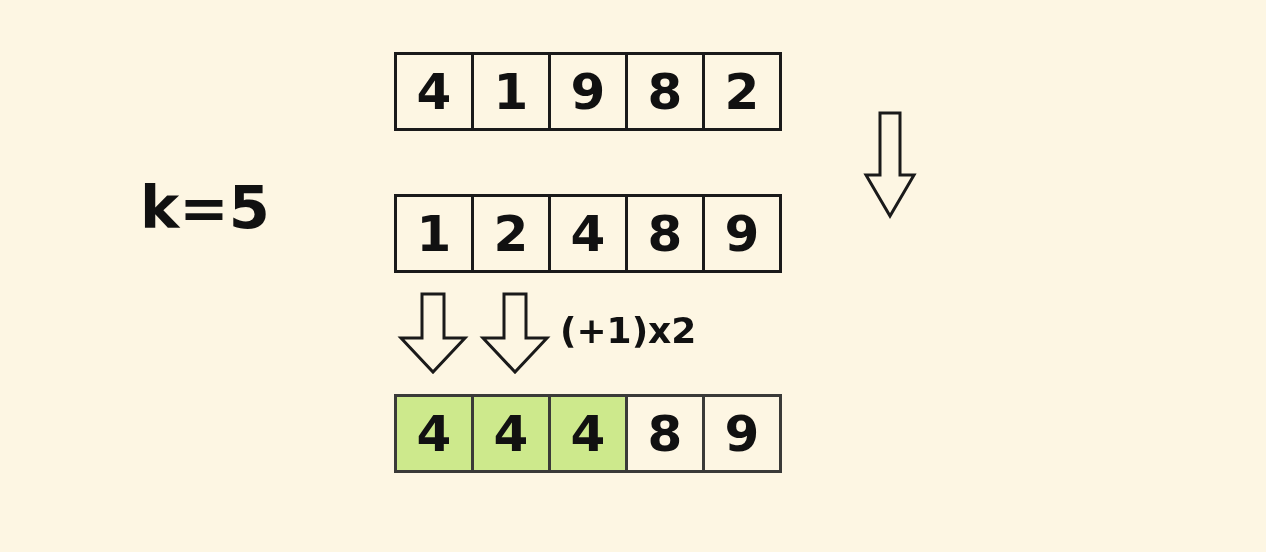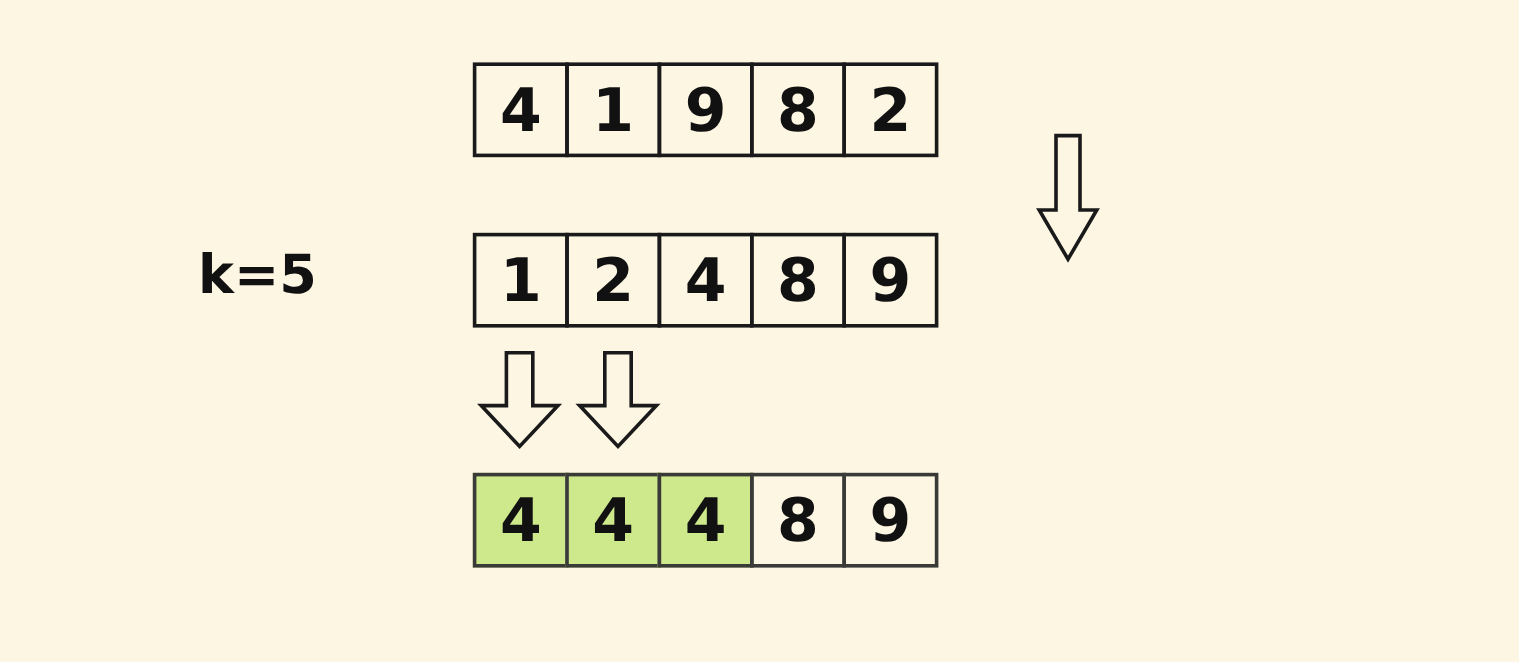--- a/index.html
+++ b/index.html
@@ -57,21 +57,21 @@
   #row-result   { left: 394px; top: 394px; }
 
   
   .label {
     position: absolute;
     font-weight: 700;
     color: #111111;
     white-space: nowrap;
     line-height: 1;
   }
-  #label-k      { left: 165px; top: 178px; font-size: 45px; margin-top: 28px; }
+  #label-k      { left: 140px; top: 178px; font-size: 59px; }
   #label-sort   { left: 951px; top: 134px; font-size: 45px; }
   #label-left   { left: 257px; top: 313px; font-size: 36px; }
   #label-right  { left: 560px; top: 313px; font-size: 36px; }
 
   
   .arrow {
     position: absolute;
   }
   #arrow-sort  { left: 862px; top: 109px; }
   #arrow-left  { left: 396px; top: 289px; }
@@ -102,20 +102,21 @@
     <div class="cell highlight">4</div>
     <div class="cell highlight">4</div>
     <div class="cell highlight">4</div>
     <div class="cell plain-dark">8</div>
     <div class="cell plain-dark">9</div>
   </div>
 
   <div class="label" id="label-k">k=5</div>
 
 
+  <div class="label" id="label-right">(+1)x2</div>
 
   <svg class="arrow" id="arrow-sort" width="56" height="112" viewBox="0 0 56 112">
     <polygon points="18,4 38,4 38,66 52,66 28,107 4,66 18,66" fill="#fdf6e3" stroke="#1a1a1a" stroke-width="3" stroke-linejoin="miter"></polygon>
   </svg>
 
   <svg class="arrow" id="arrow-left" width="74" height="88" viewBox="0 0 74 88">
     <polygon points="26,5 48,5 48,49 69,49 37,83 5,49 26,49" fill="#fdf6e3" stroke="#1a1a1a" stroke-width="3" stroke-linejoin="miter"></polygon>
   </svg>
 
   <svg class="arrow" id="arrow-right" width="74" height="88" viewBox="0 0 74 88">

